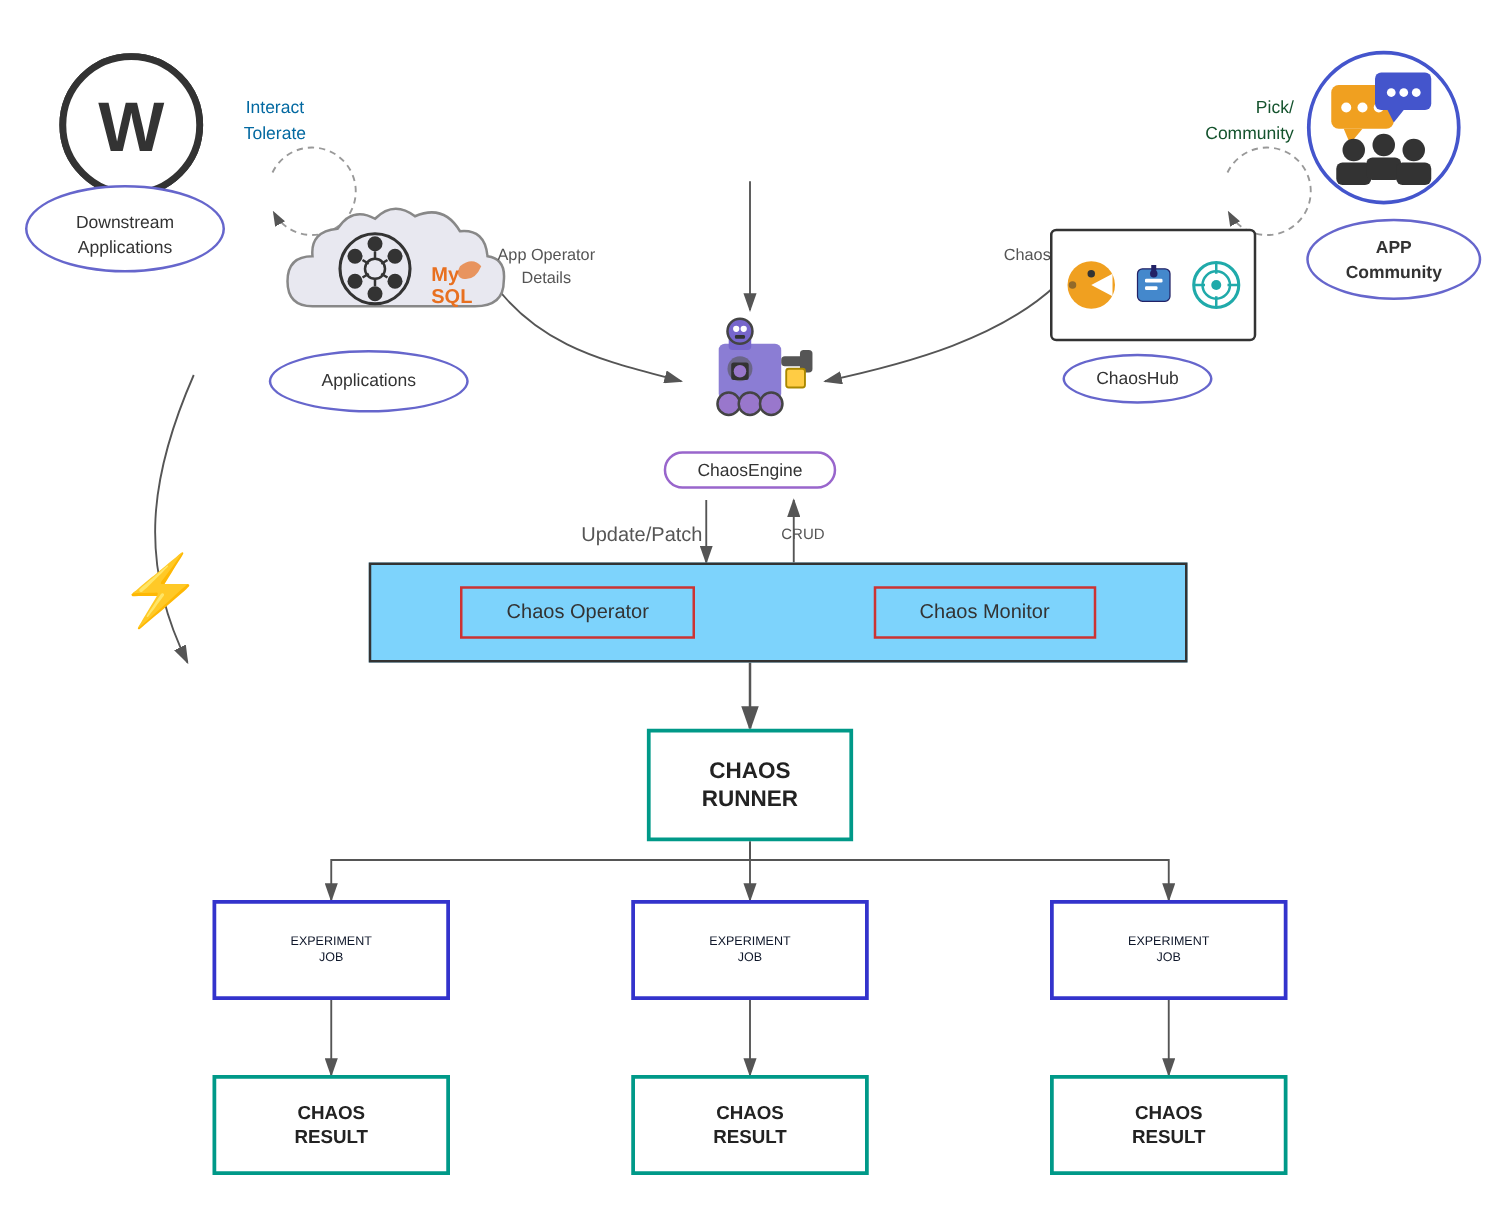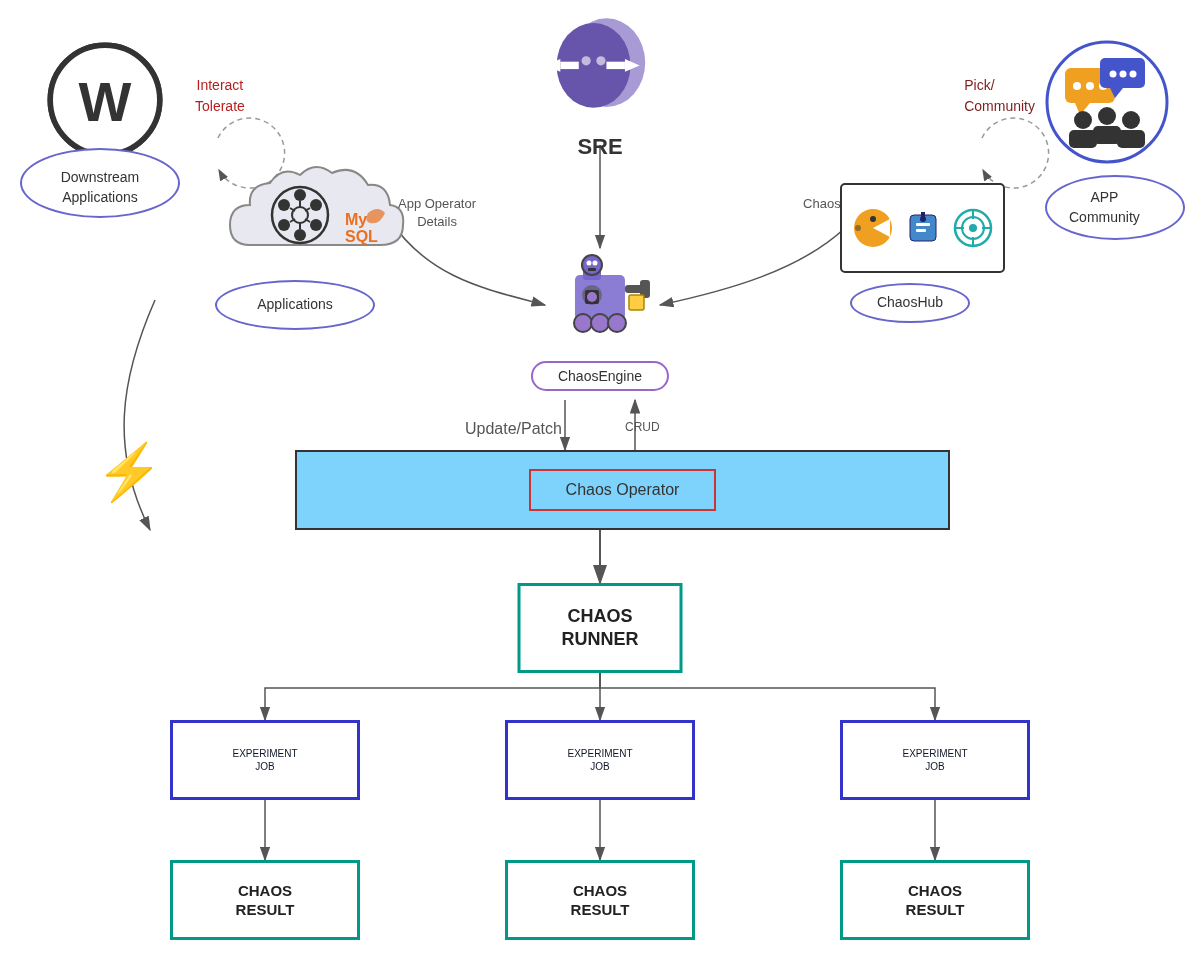--- a/index.html
+++ b/index.html
@@ -71,33 +71,33 @@
       width: 120px;
       height: 120px;
     }
 
     
     .interact-tolerate {
       position: absolute;
       top: 75px;
       left: 195px;
       font-size: 14px;
-      color: #b91c1c;
+      color: #0369a1;
       text-align: center;
       line-height: 1.5;
     }
 
     
     .pick-contribute {
       position: absolute;
       top: 75px;
       right: 165px;
       font-size: 14px;
-      color: #7f1d1d;
-      text-align: left;
+      color: #14532d;
+      text-align: right;
       line-height: 1.5;
     }
 
     
     .cloud-container {
       position: absolute;
       top: 155px;
       left: 220px;
       width: 190px;
       height: 120px;
@@ -365,38 +365,20 @@
 
   <div class="downstream-container">
     <div class="ellipse-label downstream-label">
       <span>
         <span>Downstream</span><br>
         <span>Applications</span>
       </span>
     </div>
   </div>
 
-  <div class="sre-container">
-    <svg class="sre-icon" viewBox="0 0 130 120">
-
-      <ellipse cx="72" cy="52" rx="42" ry="48" fill="#9988cc" opacity="0.85"></ellipse>
-
-      <ellipse cx="58" cy="55" rx="40" ry="46" fill="#6655aa"></ellipse>
-
-      <polygon points="92,48 108,55 92,62" fill="#fff"></polygon>
-      <rect x="72" y="51" width="20" height="8" fill="#fff"></rect>
-
-      <polygon points="22,48 6,55 22,62" fill="#fff"></polygon>
-      <rect x="22" y="51" width="20" height="8" fill="#fff"></rect>
-
-      <circle cx="50" cy="50" r="5" fill="#fff" opacity="0.6"></circle>
-      <circle cx="66" cy="50" r="5" fill="#fff" opacity="0.6"></circle>
-    </svg>
-    <div class="sre-label">SRE</div>
-  </div>
 
   <div class="pick-contribute">
     <span>Pick/</span><br>
     <span>Community</span>
   </div>
 
   <div style="position:absolute; top:40px; right:30px; width:125px; height:125px;">
     <svg width="125" height="125" viewBox="0 0 125 125">
       <circle cx="62" cy="62" r="60" fill="#fff" stroke="#4455cc" stroke-width="3"></circle>
 
@@ -415,21 +397,21 @@
       <circle cx="38" cy="80" r="9" fill="#333"></circle>
       <rect x="24" y="90" width="28" height="18" rx="5" fill="#333"></rect>
       <circle cx="62" cy="76" r="9" fill="#333"></circle>
       <rect x="48" y="86" width="28" height="18" rx="5" fill="#333"></rect>
       <circle cx="86" cy="80" r="9" fill="#333"></circle>
       <rect x="72" y="90" width="28" height="18" rx="5" fill="#333"></rect>
     </svg>
   </div>
 
   <div style="position:absolute; top:175px; right:15px;">
-    <div class="ellipse-label" style="width:140px; height:65px; display:flex; align-items:center; text-align:center; line-height:1.4;">
+    <div class="ellipse-label" style="width:140px; height:65px; display:flex; align-items:center; justify-content:center; text-align:center; line-height:1.4;font-weight:bold;">
       <span>
         <span>APP</span><br>
         <span>Community</span>
       </span>
     </div>
   </div>
 
   <div class="cloud-container">
     <svg width="190" height="120" viewBox="0 0 190 120">
 
@@ -542,20 +524,23 @@
   </div>
 
   <div class="crud-text">
     <span>CRUD</span>
   </div>
 
   <div class="operator-monitor-box">
     <div class="inner-box">
       <span>Chaos Operator</span>
     </div>
+    <div class="inner-box">
+      <span>Chaos Monitor</span>
+    </div>
   </div>
 
   <div class="lightning">⚡</div>
 
   <div class="chaos-runner-box">
     <div class="chaos-runner-text">
       <span>CHAOS</span><br>
       <span>RUNNER</span>
     </div>
   </div>

